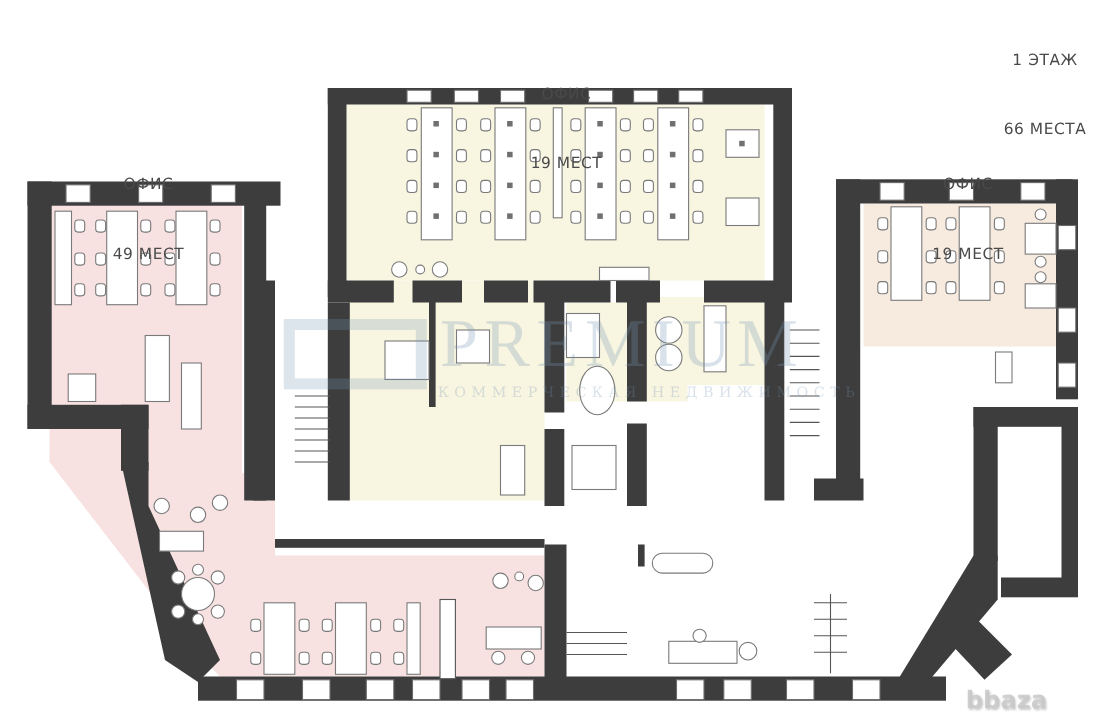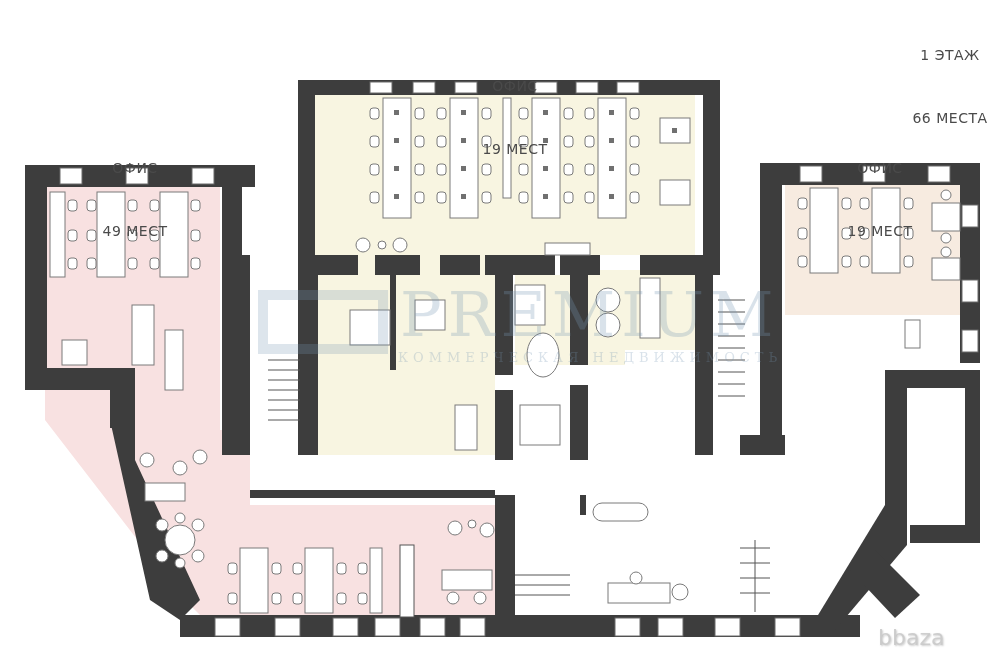--- a/index.html
+++ b/index.html
@@ -1,24 +1,24 @@
 <!DOCTYPE html>
 <html><head>
 <meta charset="utf-8">
 <style>
   html, body { margin: 0; padding: 0; background: #ffffff; }
   body { width: 1000px; height: 658px; position: relative; overflow: hidden; font-family: "DejaVu Sans", sans-serif; }
   .label { position: absolute; text-align: center; color: #4a4a4a; font-size: 14px; line-height: 18px; letter-spacing: 0.5px; }
   .label span { display: block; margin-top: 45px; }
   svg.plan { position: absolute; left: 0; top: 0; }
   .wm { position: absolute; color: rgba(120,150,180,0.28); font-family: "DejaVu Serif", serif; }
-  .wm-main { left: 400px; top: 278px; font-size: 62px; letter-spacing: 6px; }
+  .wm-main { left: 400px; top: 278px; font-size: 62px; letter-spacing: 6px; font-family: Liberation Serif, serif; }
   .wm-sub { left: 398px; top: 350px; font-size: 13px; letter-spacing: 5px; }
   .wm-logo { position: absolute; left: 258px; top: 290px; width: 130px; height: 64px; border: 10px solid rgba(120,150,180,0.25); box-sizing: border-box; }
-  .site-mark { position: absolute; left: 878px; top: 625px; font-size: 22px; font-weight: normal; color: rgba(200,200,200,0.85); text-shadow: 1px 1px 2px rgba(0,0,0,0.2); }
+  .site-mark { position: absolute; left: 878px; top: 625px; font-size: 22px; font-weight: bold; color: rgba(200,200,200,0.85); text-shadow: 1px 1px 2px rgba(0,0,0,0.2); }
 </style>
 </head>
 <body>
 
 <svg class="plan" width="1000" height="658" viewBox="0 0 1000 658" xmlns="http://www.w3.org/2000/svg">
 
   <g>
 
     <rect x="315" y="95" width="380" height="160" fill="#f8f5e1"></rect>
     <rect x="315" y="255" width="180" height="200" fill="#f8f5e1"></rect>

